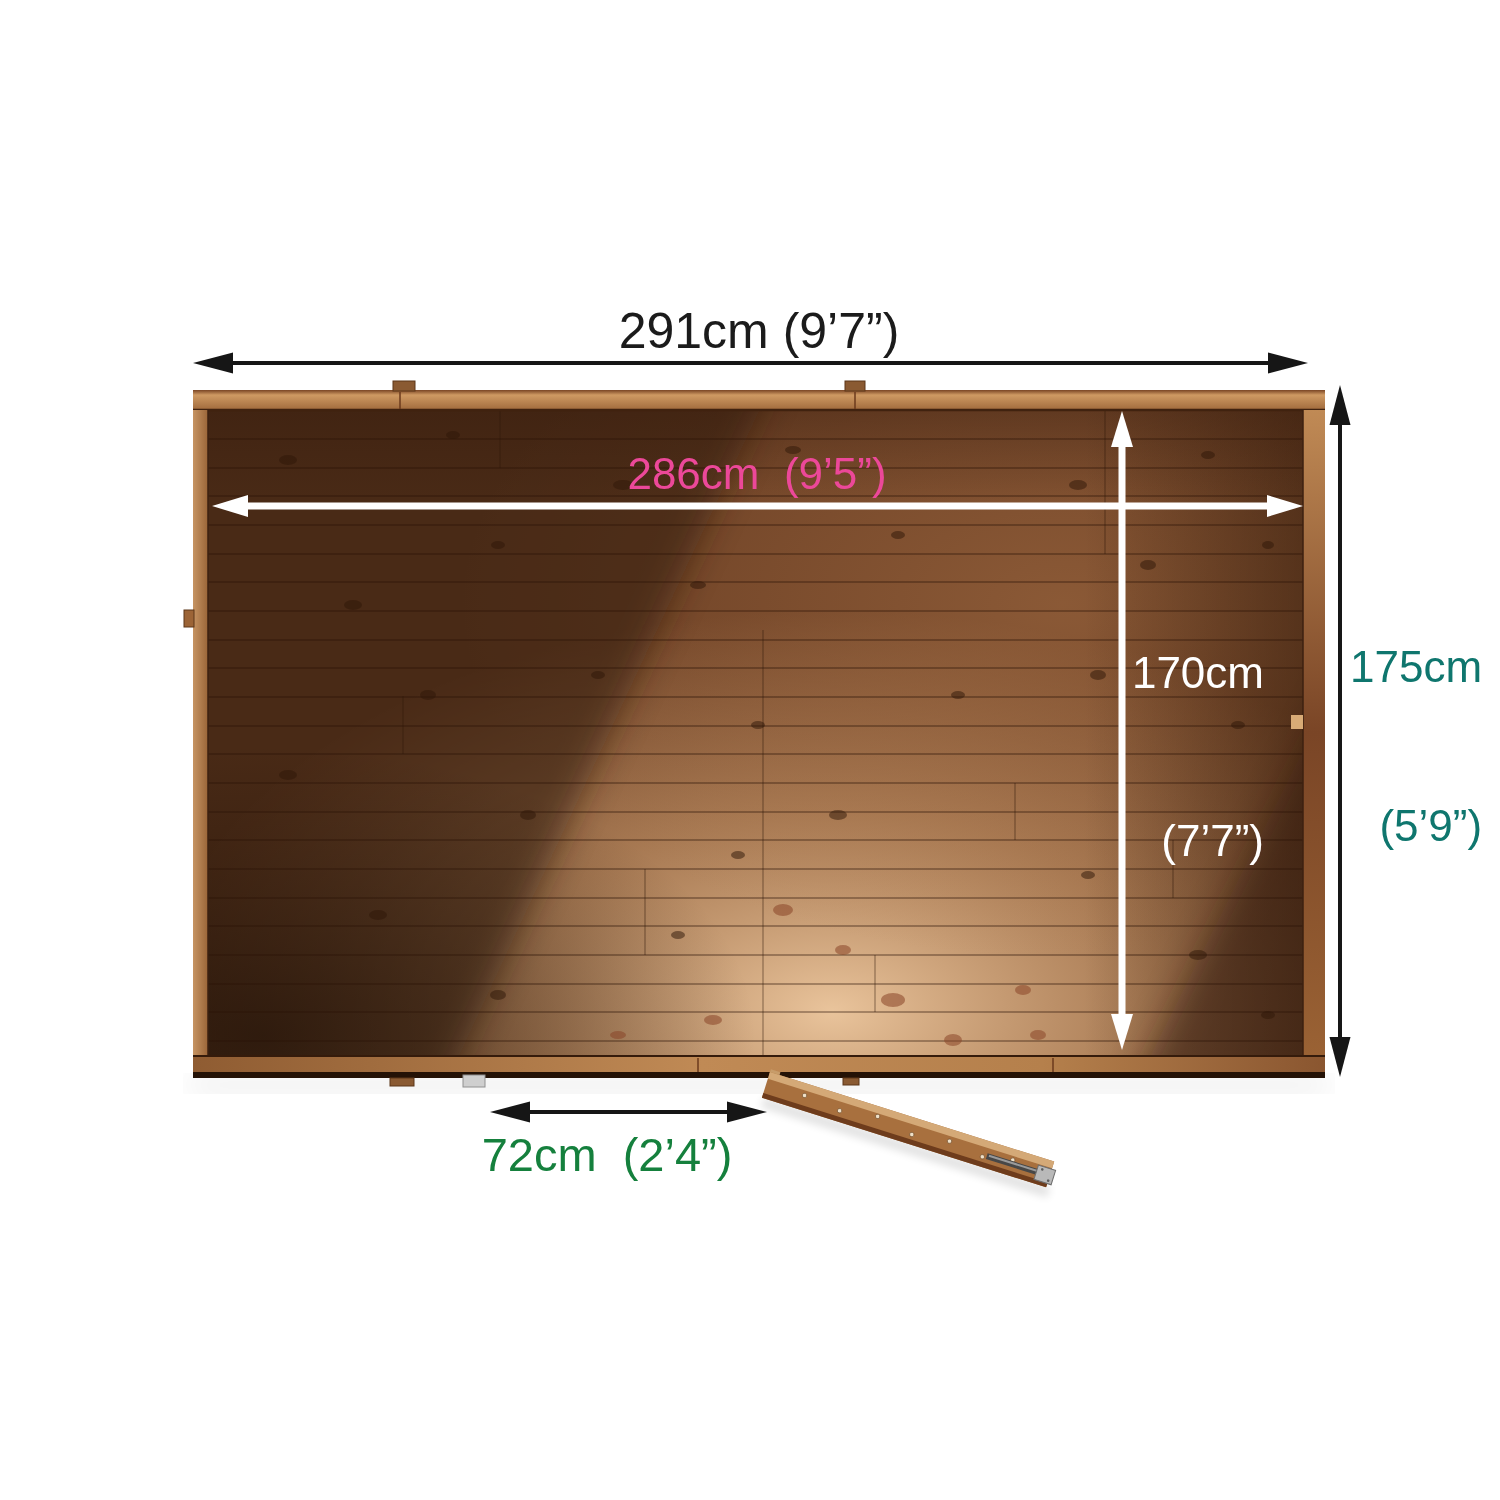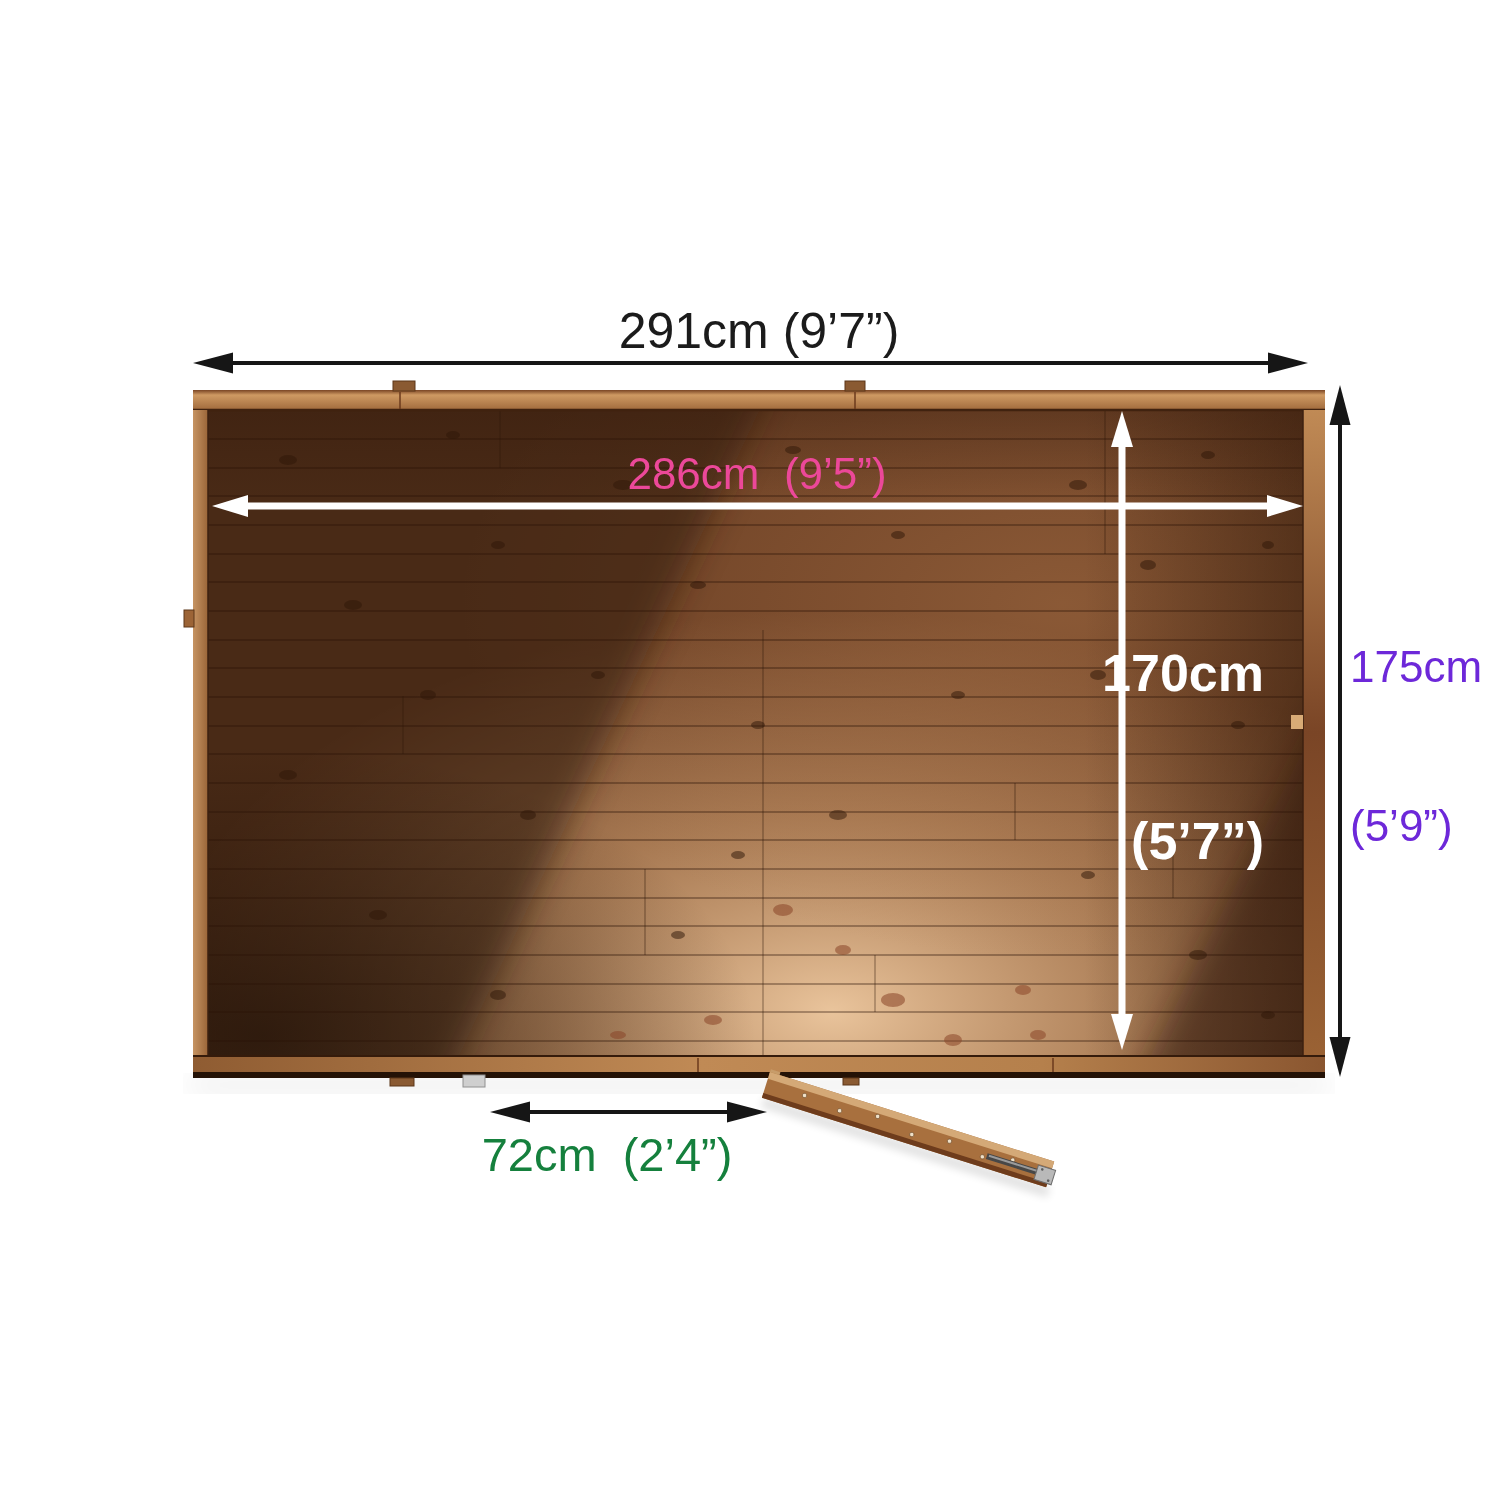--- a/index.html
+++ b/index.html
@@ -2,22 +2,22 @@
 <html><head>
 <meta charset="utf-8">
 <style>
   html,body{margin:0;padding:0;background:#ffffff;}
   .stage{position:relative;width:1500px;height:1500px;background:#ffffff;overflow:hidden;
          font-family:"Liberation Sans", sans-serif;}
   .abs{position:absolute;}
   .label{position:absolute;white-space:pre;font-family:"Liberation Sans", sans-serif;}
   #lbl-outer-width{left:759px;top:331px;transform:translate(-50%,-50%);font-size:50px;color:#1b1b1b;}
   #lbl-inner-width{left:757px;top:474px;transform:translate(-50%,-50%);font-size:44px;color:#ec4899;}
-  #lbl-outer-depth{left:1350px;top:746px;transform:translate(0,-50%);font-size:44px;line-height:53px;color:#6d28d9;text-align:left;}
-  #lbl-inner-depth{right:236px;top:757px;transform:translate(0,-50%);font-size:52px;line-height:56px;color:#ffffff;text-align:right;font-weight:bold;}
+  #lbl-outer-depth{left:1350px;top:746px;transform:translate(0,-50%);font-size:44px;line-height:53px;color:#0f766e;text-align:right;}
+  #lbl-inner-depth{right:236px;top:757px;transform:translate(0,-50%);font-size:44px;line-height:56px;color:#ffffff;text-align:right;}
   #lbl-door-width{left:607px;top:1154px;transform:translate(-50%,-50%);font-size:47px;color:#15803d;}
   svg{display:block;}
 </style>
 </head>
 <body>
 
 <div class="stage">
 
   <svg class="abs" style="left:183px;top:378px;" width="1152" height="716" viewBox="-10 -12 1152 716">
     <defs>
@@ -215,17 +215,17 @@
   </svg>
 
   <div class="label" id="lbl-outer-width">291cm (9’7”)</div>
   <div class="label" id="lbl-inner-width">286cm  (9’5”)</div>
   <div class="label" id="lbl-outer-depth">
     <span style="display:block">175cm</span>
     <span style="display:block">(5’9”)</span>
   </div>
   <div class="label" id="lbl-inner-depth">
     <span style="display:block">170cm</span>
-    <span style="display:block">(5’7”)</span>
+    <span style="display:block">(7’7”)</span>
   </div>
   <div class="label" id="lbl-door-width">72cm  (2’4”)</div>
 
 </div>
 
 </body></html>

